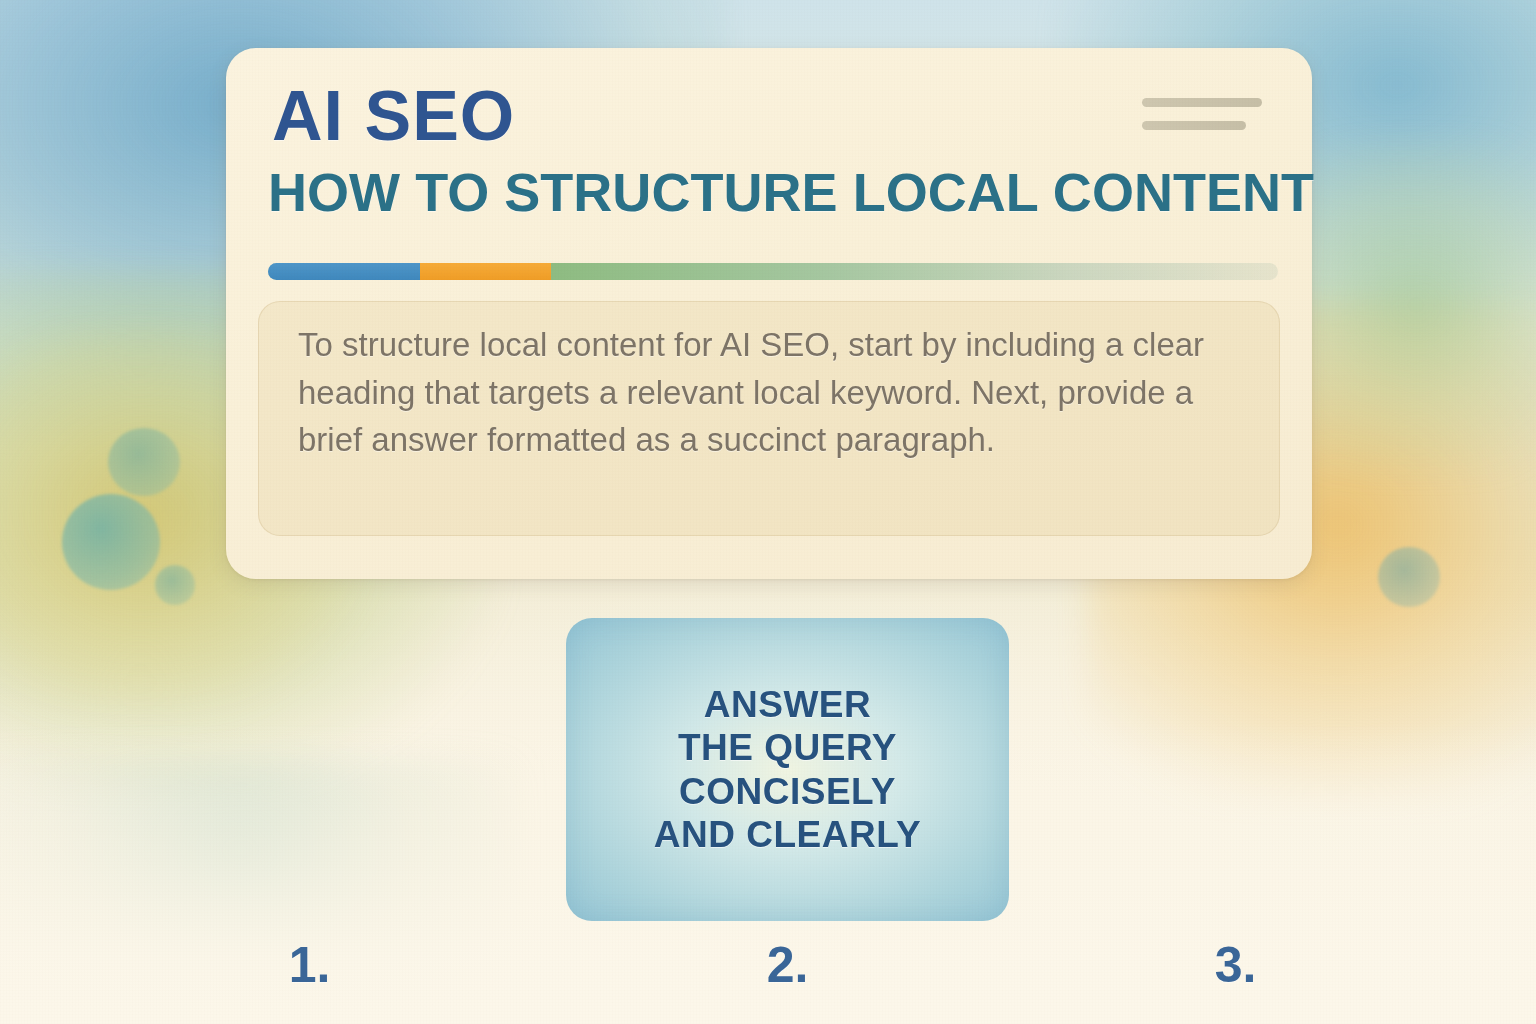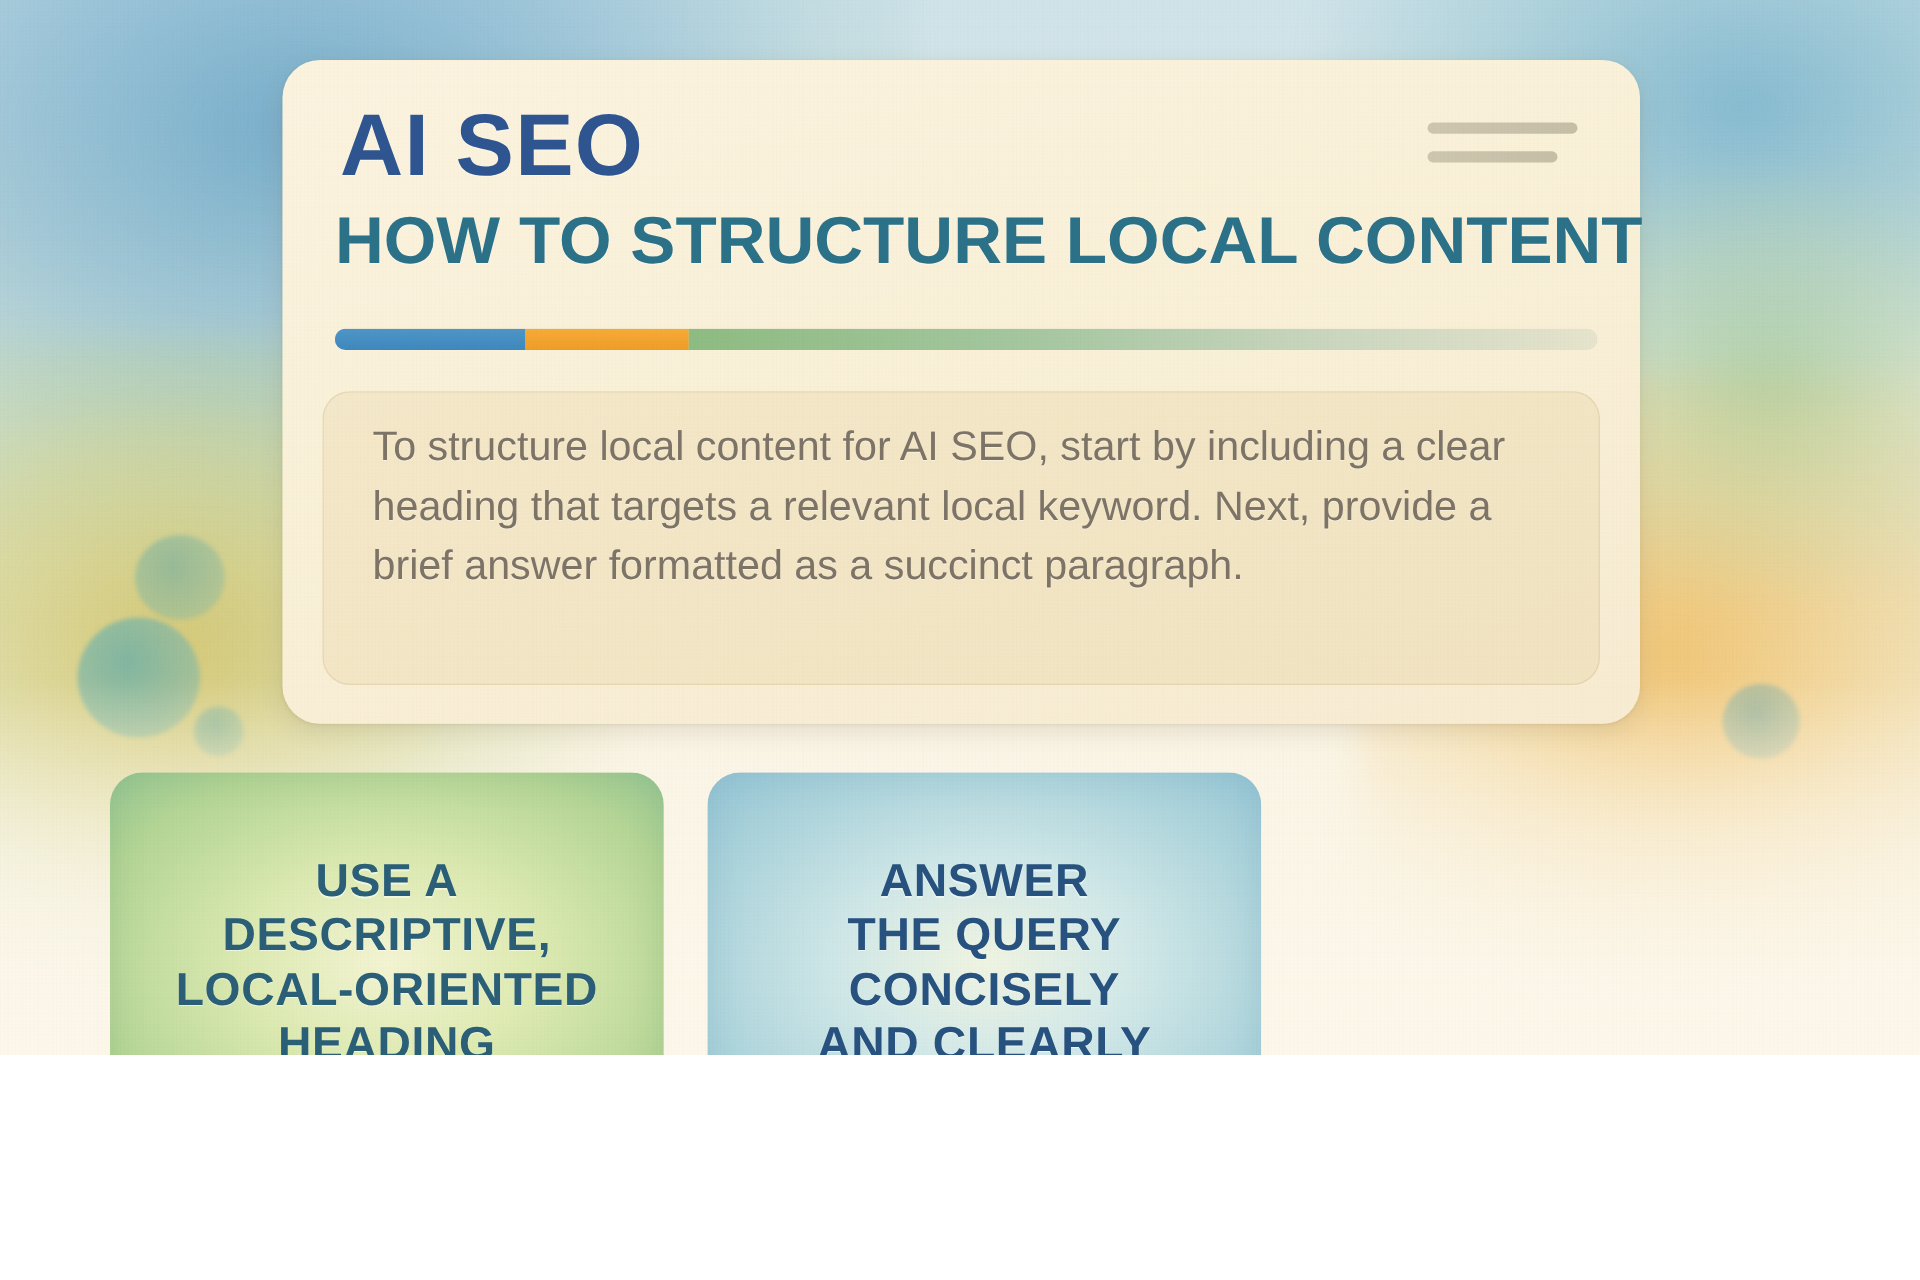--- a/index.html
+++ b/index.html
@@ -5,21 +5,21 @@
   * { margin:0; padding:0; box-sizing:border-box; }
   html, body {
     width:1536px; height:1024px;
     overflow:hidden;
     font-family:"Liberation Sans", sans-serif;
   }
 
   
   #stage {
     position:relative;
-    width:1536px; height:844px;
+    width:1536px; height:1024px;
     background:#5eead4;
     overflow:hidden;
   }
   .wash {
     position:absolute;
     pointer-events:none;
   }
   
   #bg-paper {
     inset:0;
@@ -146,21 +146,21 @@
     background:linear-gradient(90deg, rgba(170,195,170,0.45), rgba(205,212,185,0.25));
   }
   #progress-track .seg { height:100%; }
   #seg-blue   { background:linear-gradient(180deg, #4e96c9, #3f88bd); }
   #seg-orange { background:linear-gradient(180deg, #f6ab38, #ef9d26); }
   #seg-green  { background:linear-gradient(90deg, rgba(138,186,126,0.95) 0%, rgba(150,192,150,0.80) 38%, rgba(175,200,180,0.50) 72%, rgba(200,210,195,0.20) 100%); }
 
   
   #body-panel {
     position:absolute;
-    left:32px; top:265px;
+    left:32px; top:253px;
     width:1022px; height:235px;
     background:linear-gradient(160deg, rgba(243,231,200,0.92), rgba(240,226,191,0.88));
     border-radius:22px;
     box-shadow:inset 0 0 0 1px rgba(214,195,152,0.45);
   }
   #body-text {
     position:absolute;
     left:40px; top:20px;
     width:950px;
     font-size:33px;
@@ -277,23 +277,20 @@
       <div class="seg" id="seg-green" style="width: 72%;"></div>
     </div>
 
     <div id="body-panel">
       <div id="body-text">To structure local content for AI SEO, start by including a clear heading that targets a relevant local keyword. Next, provide a brief answer formatted as a succinct paragraph.</div>
     </div>
   </div>
 
   <div id="steps">
 
-    <div class="step-card" id="step-card-1">
-      <div class="step-label">USE A<br>DESCRIPTIVE,<br>LOCAL-ORIENTED<br>HEADING</div>
-    </div>
 
     <div class="step-card" id="step-card-2">
       <div class="step-label">ANSWER<br>THE QUERY<br>CONCISELY<br>AND CLEARLY</div>
     </div>
 
 
     <div class="step-number" id="step-number-1">1.</div>
     <div class="step-number" id="step-number-2">2.</div>
     <div class="step-number" id="step-number-3">3.</div>
   </div>

